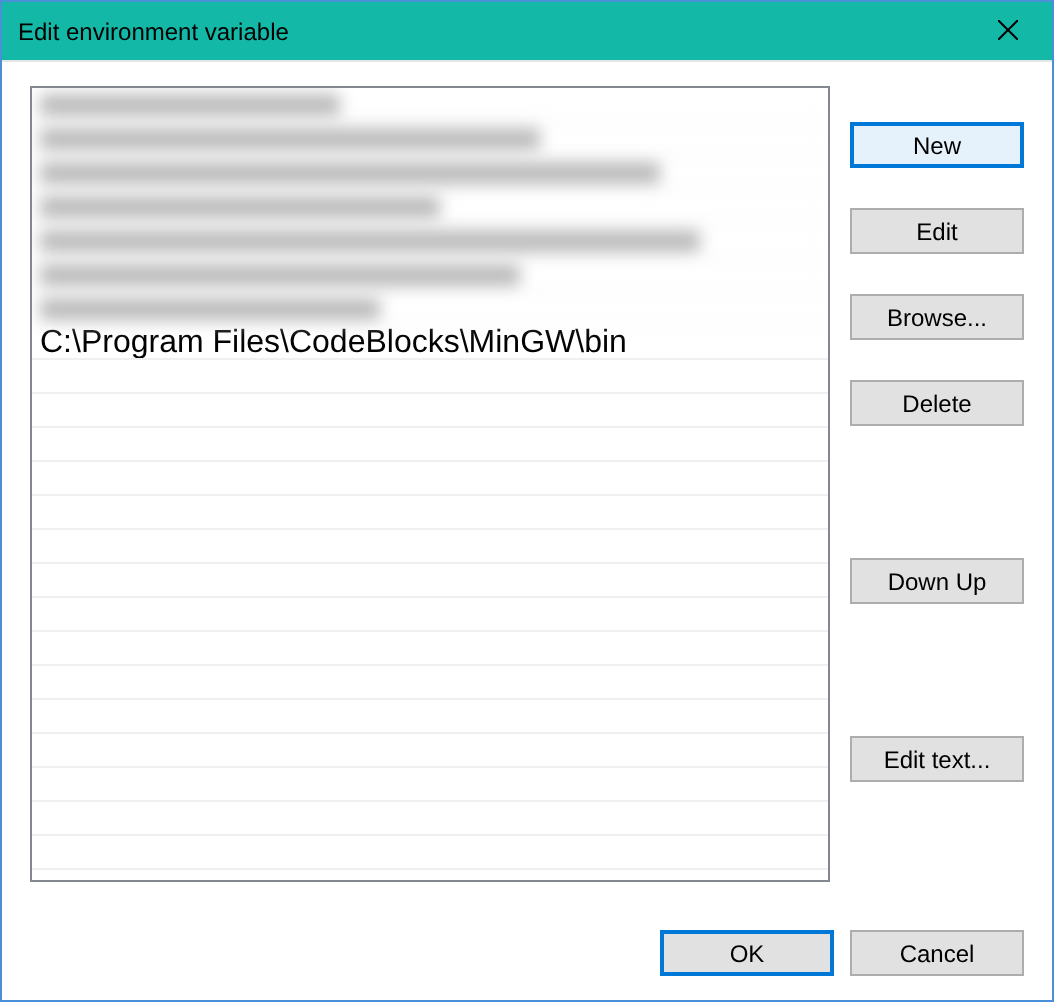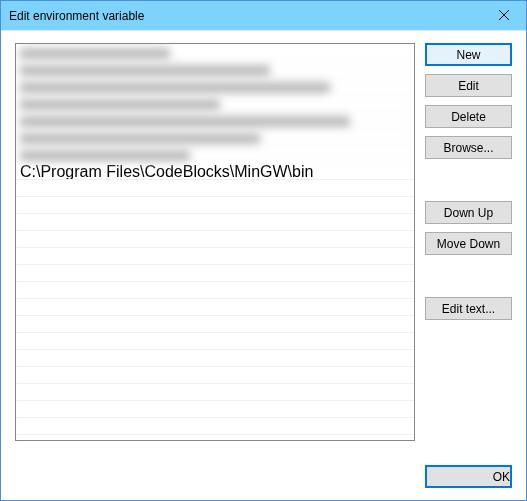--- a/index.html
+++ b/index.html
@@ -14,21 +14,21 @@
     .window {
       width: 527px;
       height: 501px;
       border: 1px solid #4a90d9;
       background: #fff;
       display: flex;
       flex-direction: column;
     }
     .titlebar {
       height: 30px;
-      background: #7dd3fc;
+      background: #14b8a6;
       display: flex;
       align-items: center;
       justify-content: space-between;
       padding-left: 8px;
       border-bottom: 1px solid #e5e5e5;
       gap: 20px;
     }
     .titlebar-title {
       font-size: 12px;
       color: #000;
@@ -71,21 +71,22 @@
     }
     .blurred {
       filter: blur(4px);
       color: #888;
       user-select: none;
     }
     .side-buttons {
       width: 87px;
       display: flex;
       flex-direction: column;
-      gap: 8px;
+      gap: 20px;
+      margin-top: 18px;
     }
     .btn {
       height: 23px;
       border: 1px solid #adadad;
       background: #e1e1e1;
       font-size: 12px;
       font-family: inherit;
       cursor: pointer;
       padding: 0;
     }
@@ -96,21 +97,20 @@
     .spacer-sm { height: 26px; }
     .spacer-md { height: 26px; }
     .bottom-row {
       display: flex;
       justify-content: flex-end;
       gap: 8px;
       padding-top: 14px;
     }
     .bottom-row .btn {
       width: 87px;
-      text-align: right;
     }
     .btn-ok {
       border: 2px solid #0078d7;
       background: #e1e1e1;
     }
   </style>
 </head>
 <body>
 
 <div class="window">
@@ -151,27 +151,27 @@
           <div class="list-row"></div>
           <div class="list-row"></div>
           <div class="list-row"></div>
           <div class="list-row"></div>
           <div class="list-row"></div>
         </div>
 
       <div class="side-buttons">
         <button class="btn highlight">New</button>
         <button class="btn">Edit</button>
+        <button class="btn">Browse...</button>
         <button class="btn">Delete</button>
-        <button class="btn">Browse...</button>
         <div class="spacer-sm"></div>
         <button class="btn">Down Up</button>
-        <button class="btn">Move Down</button>
         <div class="spacer-md"></div>
         <button class="btn">Edit text...</button>
       </div>
     </div>
 
     <div class="bottom-row">
       <button class="btn btn-ok">OK</button>
+      <button class="btn">Cancel</button>
     </div>
   </div>
 </div>
 
 </body></html>

